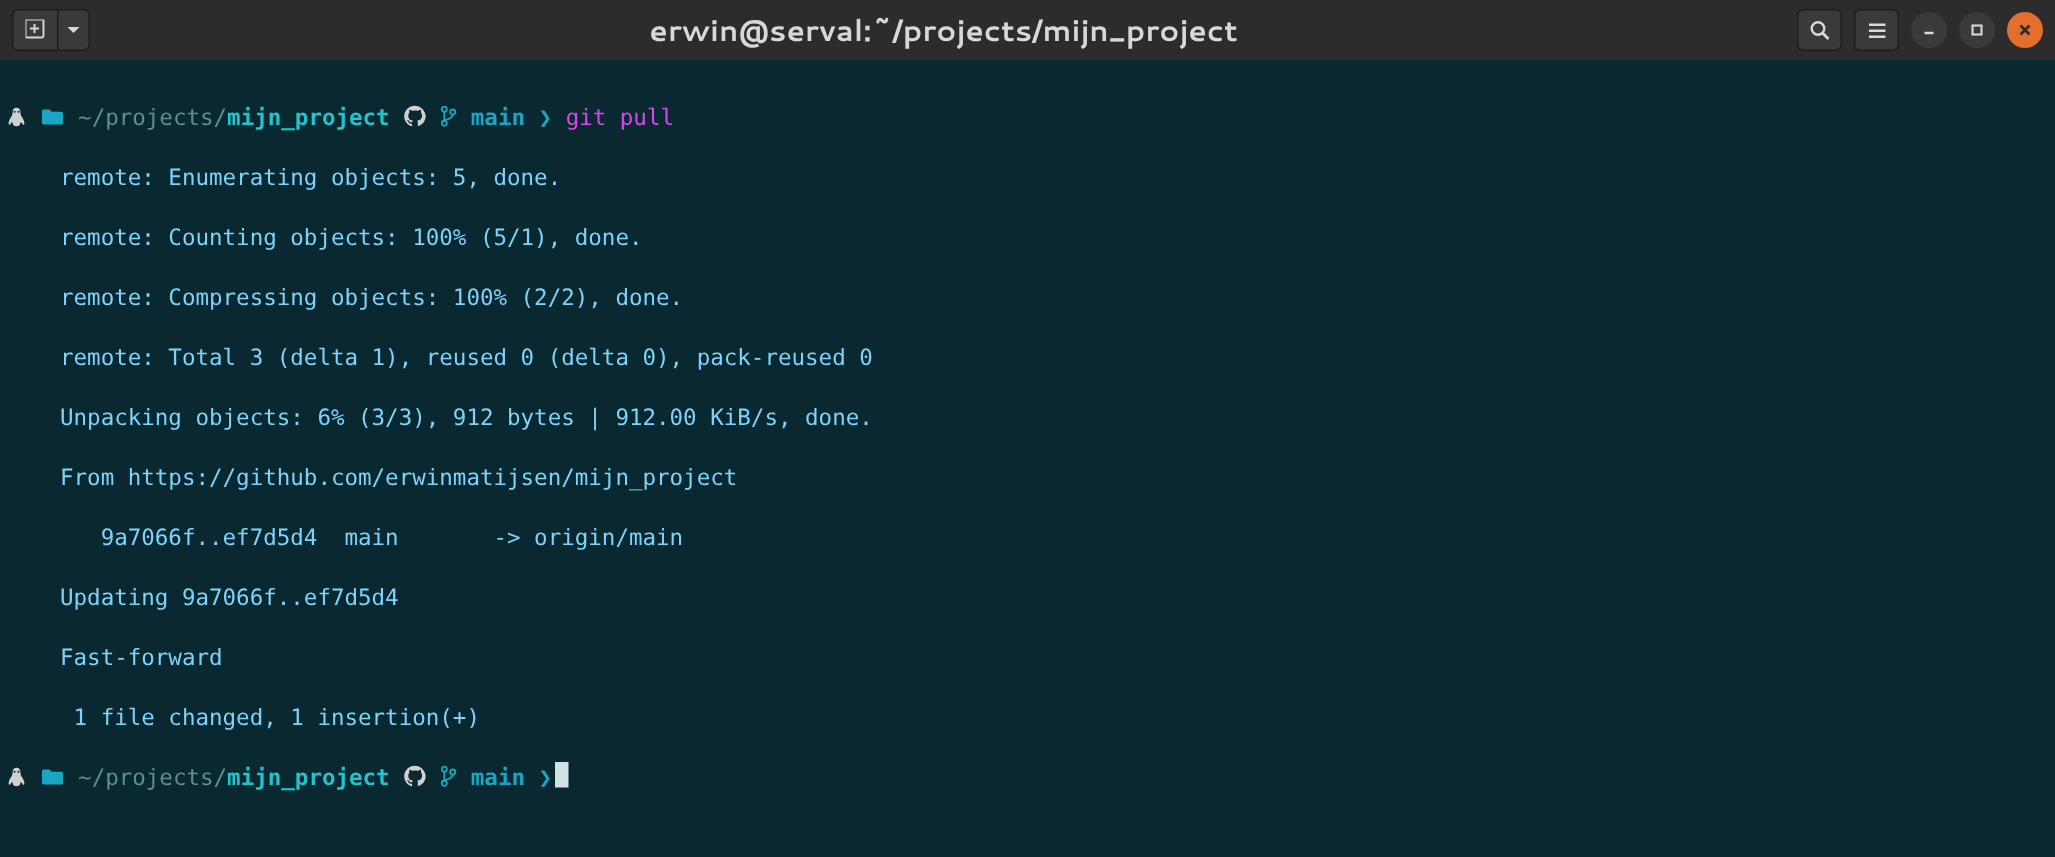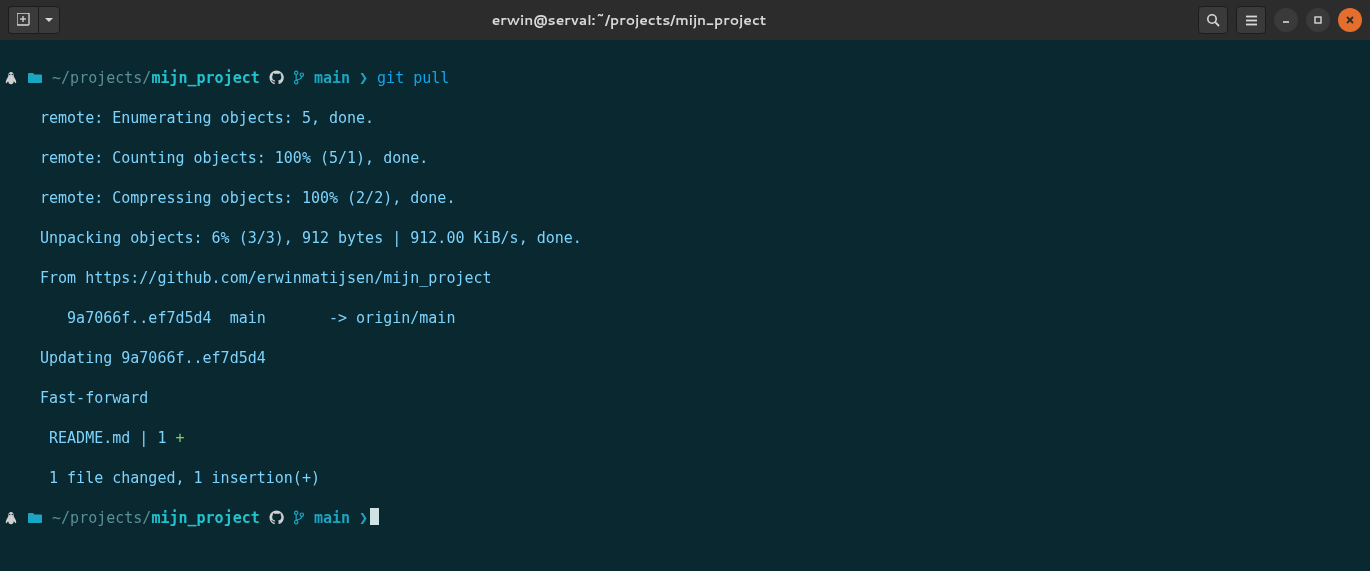--- a/index.html
+++ b/index.html
@@ -13,21 +13,21 @@
   }
   .titlebar {
     height: 40px;
     background: #2c2c2c;
     display: flex;
     align-items: center;
     padding: 0 8px;
     color: #d8d8d8;
     font-family: 'Cantarell', 'DejaVu Sans', sans-serif;
     font-weight: bold;
-    font-size: 14px;
+    font-size: 20px;
   }
   .tb-left { display: flex; align-items: center; gap: 0; }
   .tb-btn {
     background: #3a3a3a;
     border: 1px solid #1c1c1c;
     color: #d8d8d8;
     height: 28px;
     display: flex;
     align-items: center;
     justify-content: center;
@@ -62,21 +62,21 @@
   }
   .line { display: block; }
   .prompt .penguin { color: #d0d0d0; }
   .prompt .folder { color: #1aa6c2; }
   .prompt .path-dim { color: #5a8f94; }
   .prompt .path-bright { color: #20c4cf; font-weight: bold; }
   .prompt .github { color: #d0d0d0; }
   .prompt .branchicon { color: #1aa6c2; }
   .prompt .branch { color: #1aa6c2; font-weight: bold; text-align: center; }
   .prompt .arrow { color: #1aa6c2; font-weight: bold; }
-  .cmd { color: #0ea5e9; }
+  .cmd { color: #d946ef; }
   .out { color: #7dd3fc; margin-left: 36px; }
   .green { color: #7fd05a; }
   .cursor {
     display: inline-block;
     width: 9px; height: 17px;
     background: #cfe3e5;
     vertical-align: -2px;
     margin-left: 2px;
   }
   svg { display:inline-block; vertical-align:-2px; }
@@ -144,26 +144,26 @@
           <path d="M8 .5C3.9.5.5 3.9.5 8c0 3.3 2.1 6.1 5.1 7.1.4.1.5-.2.5-.4v-1.4c-2.1.5-2.5-1-2.5-1-.3-.9-.8-1.1-.8-1.1-.7-.5.1-.5.1-.5.8.1 1.2.8 1.2.8.7 1.2 1.8.8 2.2.6.1-.5.3-.8.5-1-1.7-.2-3.4-.8-3.4-3.7 0-.8.3-1.5.8-2 0-.2-.3-1 .1-2 0 0 .6-.2 2.1.8.6-.2 1.3-.3 1.9-.3s1.3.1 1.9.3c1.5-1 2.1-.8 2.1-.8.4 1 .1 1.8.1 2 .5.5.8 1.2.8 2 0 2.9-1.8 3.5-3.5 3.7.3.2.5.7.5 1.4v2.1c0 .2.1.5.5.4 3-1 5.1-3.8 5.1-7.1C15.5 3.9 12.1.5 8 .5z" fill="#d0d0d0"></path>
         </svg></span> <span class="branchicon"><svg width="12" height="15" viewBox="0 0 12 16">
           <circle cx="3" cy="3" r="1.8" fill="none" stroke="#1aa6c2" stroke-width="1.3"></circle>
           <circle cx="3" cy="13" r="1.8" fill="none" stroke="#1aa6c2" stroke-width="1.3"></circle>
           <circle cx="9" cy="5" r="1.8" fill="none" stroke="#1aa6c2" stroke-width="1.3"></circle>
           <path d="M3 5v6M9 7c0 2-2 3-6 4" fill="none" stroke="#1aa6c2" stroke-width="1.3"></path>
         </svg></span> <span class="branch">main</span> <span class="arrow">❯</span> <span class="cmd">git pull</span></span>
 <span class="line out">remote: Enumerating objects: 5, done.</span>
 <span class="line out">remote: Counting objects: 100% (5/1), done.</span>
 <span class="line out">remote: Compressing objects: 100% (2/2), done.</span>
+<span class="line out">remote: Total 3 (delta 1), reused 0 (delta 0), pack-reused 0</span>
 <span class="line out">Unpacking objects: 6% (3/3), 912 bytes | 912.00 KiB/s, done.</span>
 <span class="line out">From https://github.com/erwinmatijsen/mijn_project</span>
 <span class="line out">   9a7066f..ef7d5d4  main       -&gt; origin/main</span>
 <span class="line out">Updating 9a7066f..ef7d5d4</span>
 <span class="line out">Fast-forward</span>
-<span class="line"><span class="out"> README.md | 1 </span><span class="green">+</span></span>
 <span class="line out"> 1 file changed, 1 insertion(+)</span>
 <span class="line prompt"><span class="penguin"><svg width="14" height="14" viewBox="0 0 16 16">
           <path d="M8 1C6 1 5 2.5 5 4.5c0 1.5-.5 2.5-1.5 4C2.5 10 2 11.5 2 13c0 .5.5 1 1 1 .5-1.5 1.5-2 2-2 0 2 1 3 3 3s3-1 3-3c.5 0 1.5.5 2 2 .5 0 1-.5 1-1 0-1.5-.5-3-1.5-4.5C11.5 7 11 6 11 4.5 11 2.5 10 1 8 1z" fill="#d0d0d0"></path>
           <circle cx="6.5" cy="4" r=".8" fill="#0a2830"></circle>
           <circle cx="9.5" cy="4" r=".8" fill="#0a2830"></circle>
         </svg></span> <span class="folder"><svg width="16" height="14" viewBox="0 0 16 14">
           <path d="M1 3c0-.5.5-1 1-1h4l1.5 1.5H14c.5 0 1 .5 1 1V11c0 .5-.5 1-1 1H2c-.5 0-1-.5-1-1V3z" fill="#1aa6c2"></path>
         </svg></span> <span class="path-dim">~/projects/</span><span class="path-bright">mijn_project</span> <span class="github"><svg width="15" height="15" viewBox="0 0 16 16">
           <path d="M8 .5C3.9.5.5 3.9.5 8c0 3.3 2.1 6.1 5.1 7.1.4.1.5-.2.5-.4v-1.4c-2.1.5-2.5-1-2.5-1-.3-.9-.8-1.1-.8-1.1-.7-.5.1-.5.1-.5.8.1 1.2.8 1.2.8.7 1.2 1.8.8 2.2.6.1-.5.3-.8.5-1-1.7-.2-3.4-.8-3.4-3.7 0-.8.3-1.5.8-2 0-.2-.3-1 .1-2 0 0 .6-.2 2.1.8.6-.2 1.3-.3 1.9-.3s1.3.1 1.9.3c1.5-1 2.1-.8 2.1-.8.4 1 .1 1.8.1 2 .5.5.8 1.2.8 2 0 2.9-1.8 3.5-3.5 3.7.3.2.5.7.5 1.4v2.1c0 .2.1.5.5.4 3-1 5.1-3.8 5.1-7.1C15.5 3.9 12.1.5 8 .5z" fill="#d0d0d0"></path>
         </svg></span> <span class="branchicon"><svg width="12" height="15" viewBox="0 0 12 16">

